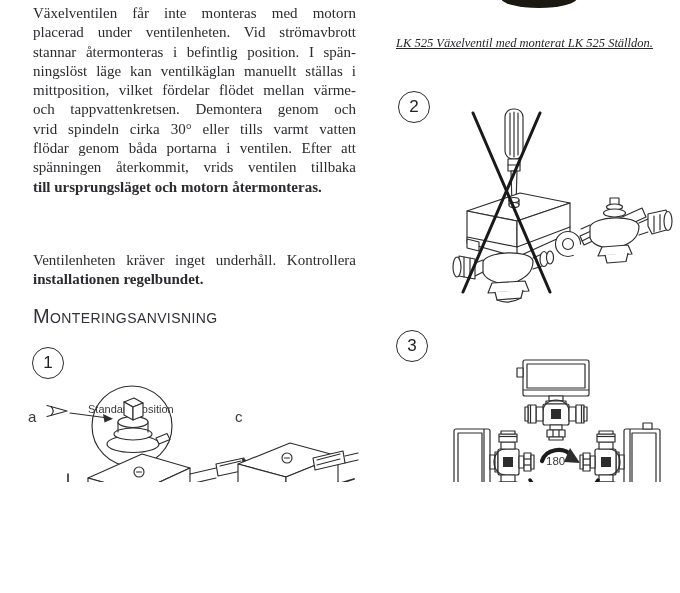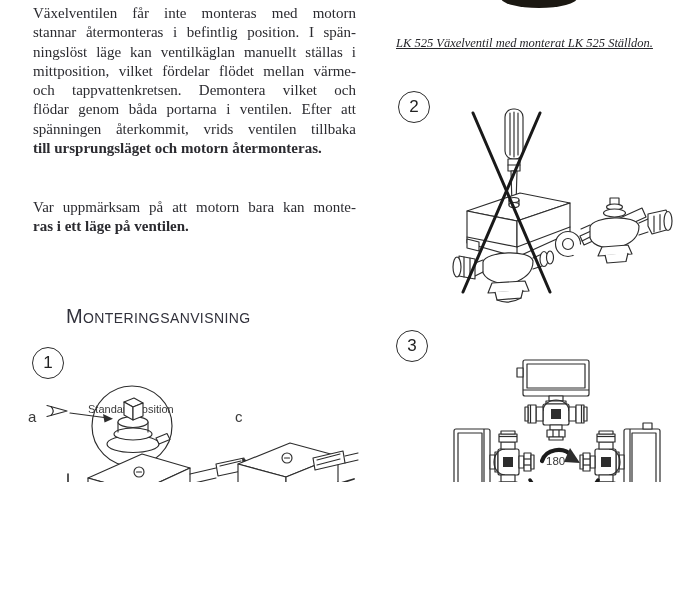--- a/index.html
+++ b/index.html
@@ -24,33 +24,35 @@
   svg .dk{fill:#2d2d2d;stroke:none;}
   svg .cross{stroke:#191919;stroke-width:3;fill:none;stroke-linecap:round;}
 </style>
 </head>
 <body>
 
 <div id="page">
 
   <div class="abs textblock" style="left:33px;top:4px;">
       <div class="jline">Växelventilen får inte monteras med motorn</div>
+      <div class="jline">placerad under ventilenheten. Vid strömavbrott</div>
       <div class="jline">stannar återmonteras i befintlig position. I spän-</div>
       <div class="jline">ningslöst läge kan ventilkäglan manuellt ställas i</div>
       <div class="jline">mittposition, vilket fördelar flödet mellan värme-</div>
-      <div class="jline">och tappvattenkretsen. Demontera vilket och</div>
+      <div class="jline">och tappvattenkretsen. Demontera genom och</div>
+      <div class="jline">vrid spindeln cirka 30° eller tills varmt vatten</div>
       <div class="jline">flödar genom båda portarna i ventilen. Efter att</div>
       <div class="jline">spänningen återkommit, vrids ventilen tillbaka</div>
       <div class="jline last">till ursprungsläget och motorn återmonteras.</div>
     </div>
-  <div class="abs textblock" style="left:33px;top:198px;">
-      <div class="jline">Var uppmärksam på att motorn bara kan monte-</div>
-      <div class="jline last">ras i ett läge på ventilen.</div>
+  <div class="abs textblock" style="left:33px;top:251px;">
+      <div class="jline">Ventilenheten kräver inget underhåll. Kontrollera</div>
+      <div class="jline last">installationen regelbundet.</div>
     </div>
-  <div class="abs heading" style="left:33px;top:305px;margin-left:33px;">Monteringsanvisning</div>
+  <div class="abs heading" style="left:33px;top:305px;">Monteringsanvisning</div>
 
   <div class="abs photo-remnant" style="left:501px;top:-12px;"></div>
   <div class="abs caption" style="left:396px;top:36px;">LK 525 Växelventil med monterat LK 525 Ställdon.</div>
 
   <div class="abs figcircle" style="left:32px;top:347px;">1</div>
   <div class="abs figcircle" style="left:398px;top:91px;">2</div>
   <div class="abs figcircle" style="left:396px;top:330px;">3</div>
 
   <div class="abs figlabel" style="left:88px;top:375px;font-size:11px;margin-top:28px;">Standard position</div>
   <div class="abs figlabel" style="left:28px;top:408px;font-size:15px;">a</div>

